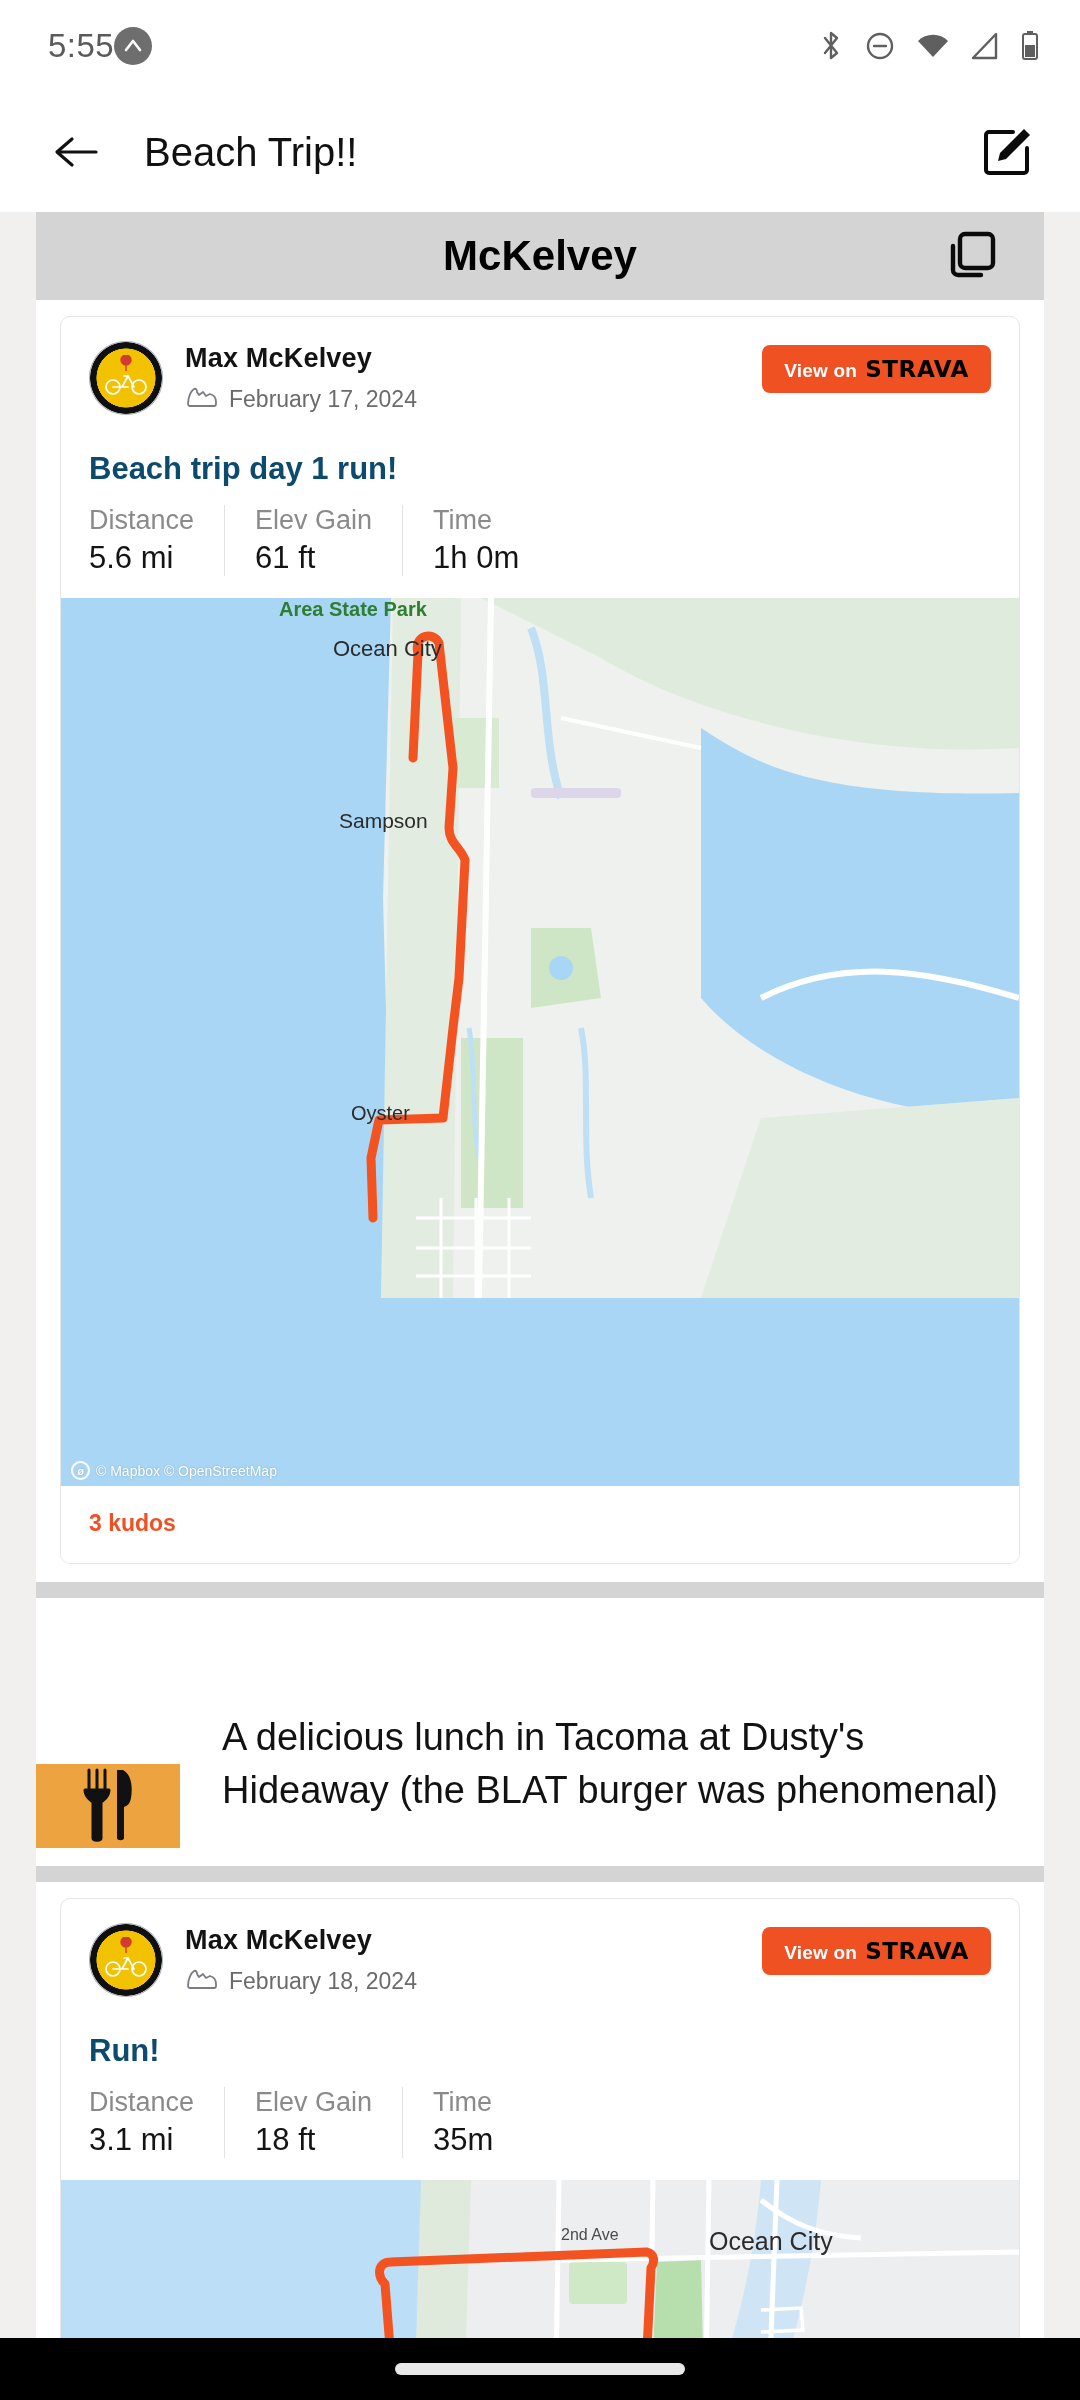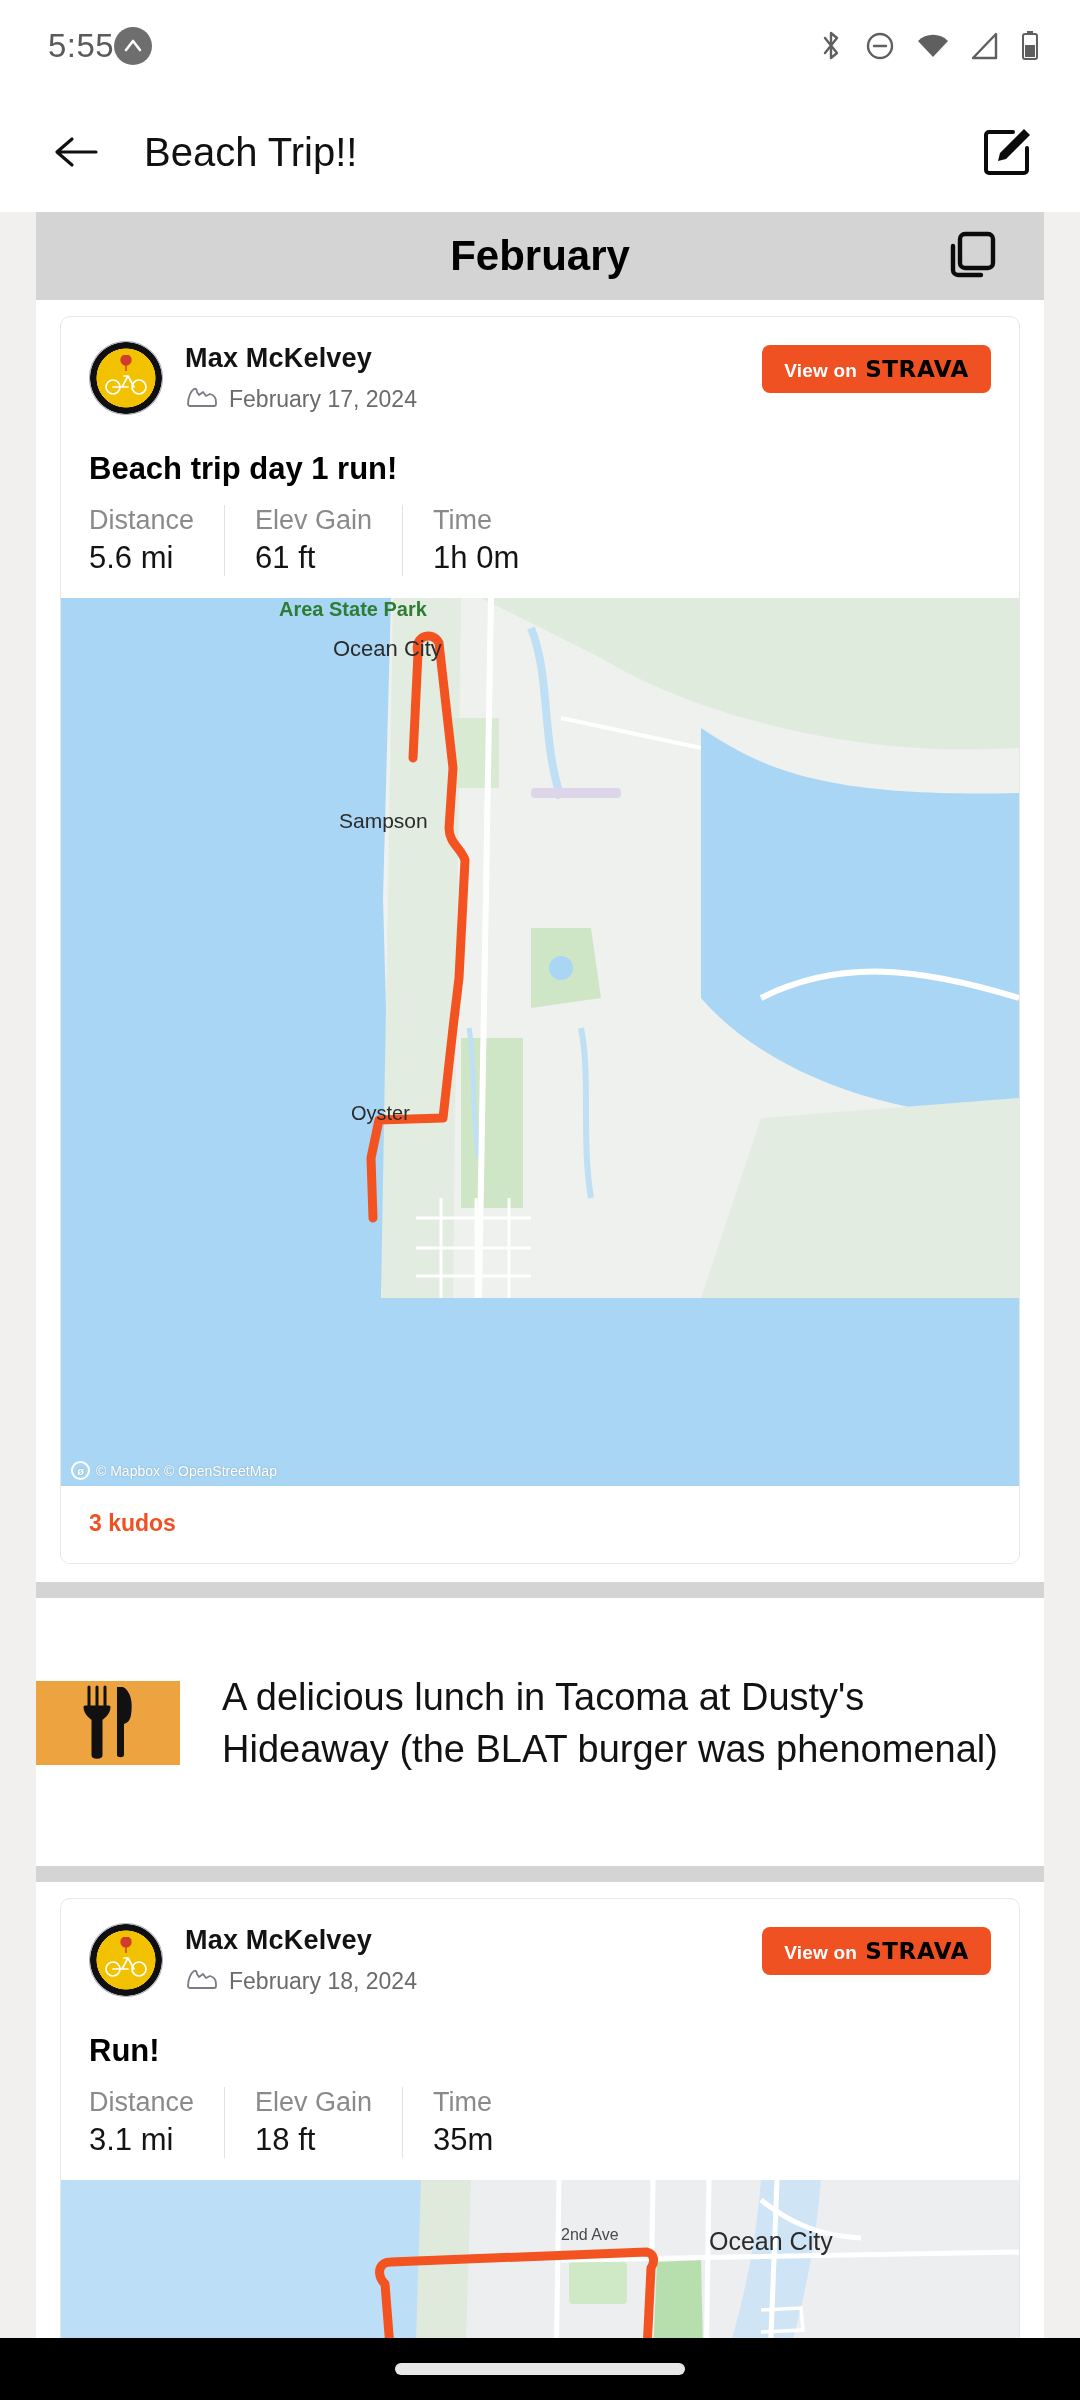--- a/index.html
+++ b/index.html
@@ -142,21 +142,21 @@
     color:#ffffff;font-size:19px;font-weight:bold;letter-spacing:0.2px;
   }
   .strava-btn .sv{
     color:#000000;font-size:23px;font-weight:bold;letter-spacing:0.6px;
     font-family:"DejaVu Sans", sans-serif;
   }
 
   .activity-title{
     font-size:31px;
     font-weight:bold;
-    color:#000000;
+    color:#0c4a6e;
     padding:28px 28px 0 28px;
   }
   .stats-row{
     display:flex;
     padding:18px 28px 22px 28px;
   }
   .stat{
     padding-right:30px;
     margin-right:30px;
     border-right:1px solid #e2e2e2;
@@ -196,21 +196,21 @@
   .kudos-text{ font-size:23px; color:#f05123; font-weight:bold; cursor:pointer; }
 
   
   .gray-gap{ height:16px; background:#d4d4d4; margin:18px 0 0 0; }
 
   
   .note-card{
     display:flex;
     background:#ffffff;
     min-height:250px;
-    align-items:center;
+    align-items:flex-end;
   }
   .note-icon-band{
     width:144px;
     flex:none;
     background:#eda33f;
     display:flex;align-items:center;justify-content:center;
   }
   .note-text{
     flex:1;
     font-size:38px;
@@ -289,21 +289,21 @@
       <path d="M34 8 H10 A3 3 0 0 0 7 11 V46 A3 3 0 0 0 10 49 H45 A3 3 0 0 0 48 46 V24" stroke="#0b0b0b" stroke-width="4" fill="none" stroke-linecap="round" stroke-linejoin="round"></path>
       <path d="M45 5 L51 11 L27 35 L19 37 L21 29 Z" fill="#0b0b0b"></path>
     </svg>
   </div>
 </div>
 
 <div class="content">
   <div class="page-sheet">
 
     <div class="itinerary-bar">
-      <span class="itinerary-title">February</span>
+      <span class="itinerary-title">McKelvey</span>
       <span class="copy-btn">
         <svg width="50" height="52" viewBox="0 0 50 52">
           <path d="M17 4 H40 A5 5 0 0 1 45 9 V33 A5 5 0 0 1 40 38 H17 A5 5 0 0 1 12 33 V9 A5 5 0 0 1 17 4 Z" fill="none" stroke="#0b0b0b" stroke-width="4.4" stroke-linejoin="round"></path>
           <path d="M33 45 H10 A5 5 0 0 1 5 40 V16" fill="none" stroke="#0b0b0b" stroke-width="4.4" stroke-linecap="round" stroke-linejoin="round"></path>
         </svg>
       </span>
     </div>
 
     <div class="card-wrap">
       <div class="activity-card">

